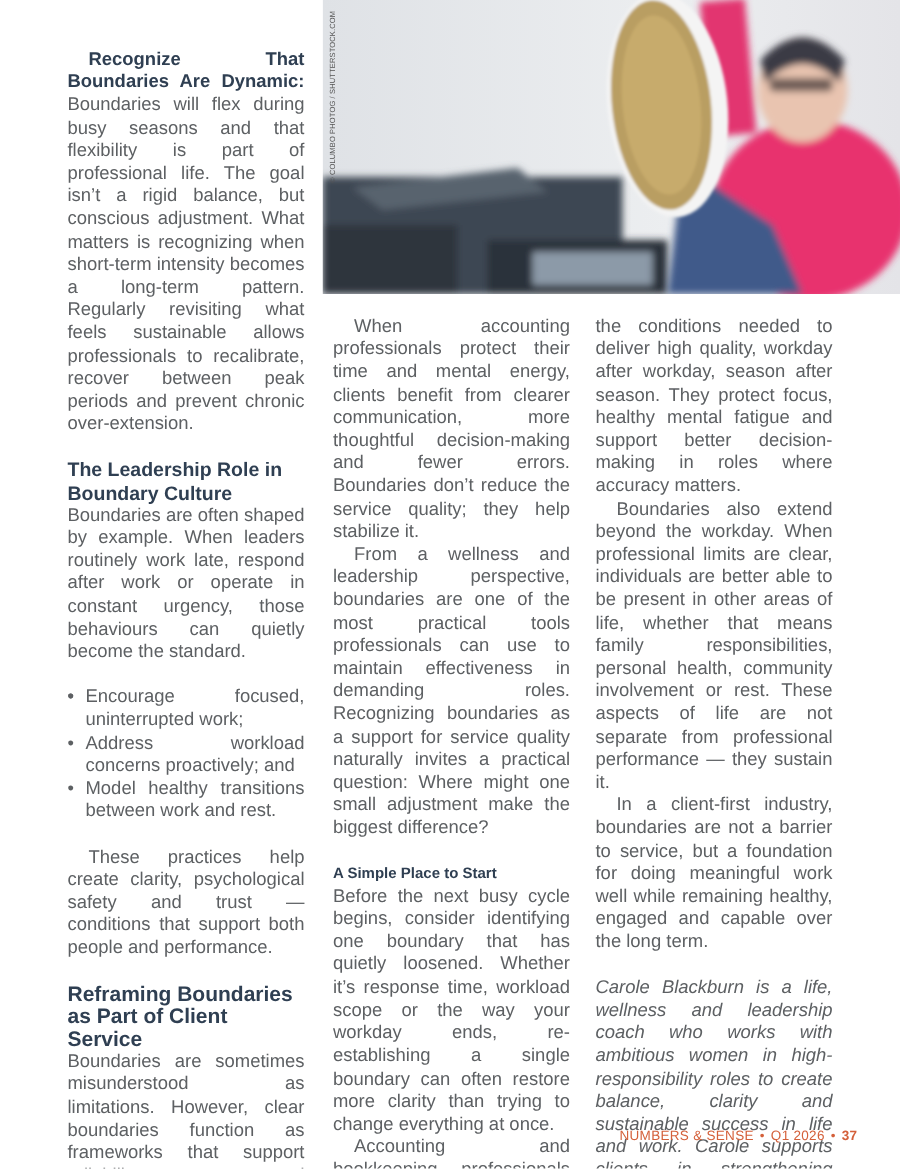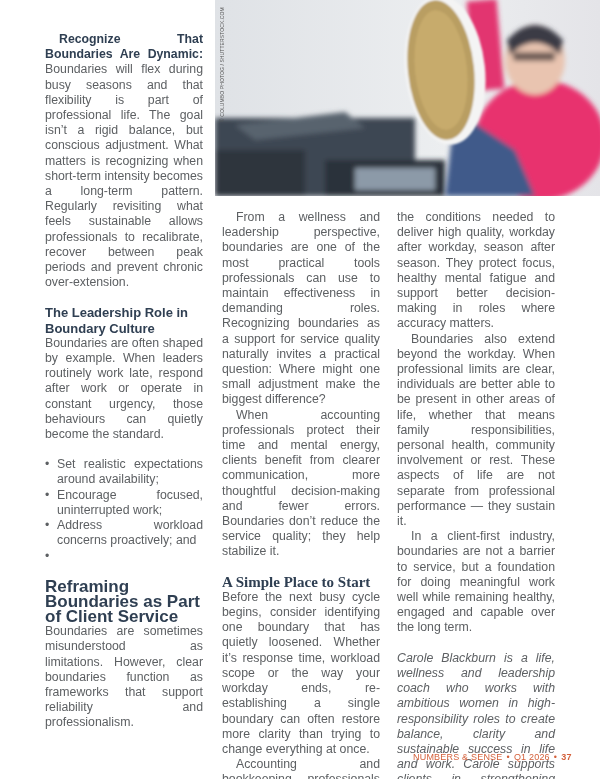--- a/index.html
+++ b/index.html
@@ -69,36 +69,37 @@
   <span>© COLUMBO PHOTOG / SHUTTERSTOCK.COM</span>
 </div>
 
 <div class="col" id="col1">
   <p class="indent"><span class="lead">Recognize That Boundaries Are Dynamic:</span><span> Boundaries will flex during busy seasons and that flexibility is part of professional life. The goal isn’t a rigid balance, but conscious adjustment. What matters is recognizing when short-term intensity becomes a long-term pattern. Regularly revisiting what feels sustainable allows professionals to recalibrate, recover between peak periods and prevent chronic over-extension.</span></p>
   <div class="gap"></div>
   <h3 class="h" style="font-size:13px;line-height:15.2px;">The Leadership Role in Boundary Culture</h3>
   <p>Boundaries are often shaped by example. When leaders routinely work late, respond after work or operate in constant urgency, those behaviours can quietly become the standard.</p>
   <div class="gap"></div>
   <ul>
-    <li><span class="bul">•</span><span>Set realistic expectations around availability;</span></li>
+    <li><span class="bul">•</span></li>
     <li><span class="bul">•</span><span>Encourage focused, uninterrupted work;</span></li>
     <li><span class="bul">•</span><span>Address workload concerns proactively; and</span></li>
-    <li><span class="bul">•</span></li>
+    <li><span class="bul">•</span><span>Model healthy transitions between work and rest.</span></li>
   </ul>
   <div class="gap"></div>
+  <p class="indent">These practices help create clarity, psychological safety and trust — conditions that support both people and performance.</p>
   <div class="gap"></div>
-  <h3 class="h" style="font-size:17px;line-height:15.2px;">Reframing Boundaries as Part of Client Service</h3>
+  <h3 class="h" style="font-size:14px;line-height:15.2px;">Reframing Boundaries as Part of Client Service</h3>
   <p>Boundaries are sometimes misunderstood as limitations. However, clear boundaries function as frameworks that support reliability and professionalism.</p>
 </div>
 
 <div class="col" id="col2">
+  <p class="indent">When accounting professionals protect their time and mental energy, clients benefit from clearer communication, more thoughtful decision-making and fewer errors. Boundaries don’t reduce the service quality; they help stabilize it.</p>
   <p class="indent">From a wellness and leadership perspective, boundaries are one of the most practical tools professionals can use to maintain effectiveness in demanding roles. Recognizing boundaries as a support for service quality naturally invites a practical question: Where might one small adjustment make the biggest difference?</p>
-  <p class="indent">When accounting professionals protect their time and mental energy, clients benefit from clearer communication, more thoughtful decision-making and fewer errors. Boundaries don’t reduce the service quality; they help stabilize it.</p>
   <div class="gap"></div>
-  <h3 class="h" style="font-size:15px;line-height:15.2px;font-family:Liberation Serif, serif;">A Simple Place to Start</h3>
+  <h3 class="h" style="font-size:10px;line-height:15.2px;">A Simple Place to Start</h3>
   <p>Before the next busy cycle begins, consider identifying one boundary that has quietly loosened. Whether it’s response time, workload scope or the way your workday ends, re-establishing a single boundary can often restore more clarity than trying to change everything at once.</p>
   <p class="indent">Accounting and bookkeeping professionals are entrusted with critical financial responsibilities. That trust depends not only on technical expertise, but on clarity, consistency and sound judgment. Boundaries help create</p>
 </div>
 
 <div class="col" id="col3">
   <p>the conditions needed to deliver high quality, workday after workday, season after season. They protect focus, healthy mental fatigue and support better decision-making in roles where accuracy matters.</p>
   <p class="indent">Boundaries also extend beyond the workday. When professional limits are clear, individuals are better able to be present in other areas of life, whether that means family responsibilities, personal health, community involvement or rest. These aspects of life are not separate from professional performance — they sustain it.</p>
   <p class="indent">In a client-first industry, boundaries are not a barrier to service, but a foundation for doing meaningful work well while remaining healthy, engaged and capable over the long term.</p>
   <div class="gap"></div>
   <p class="italic"><span>Carole Blackburn is a life, wellness and leadership coach who works with ambitious women in high-responsibility roles to create balance, clarity and sustainable success in life and work. Carole supports clients in strengthening boundaries, prioritizing well-being and leading with confidence through demanding seasons. Learn more at www.caroleblackburn.com</span></p>

